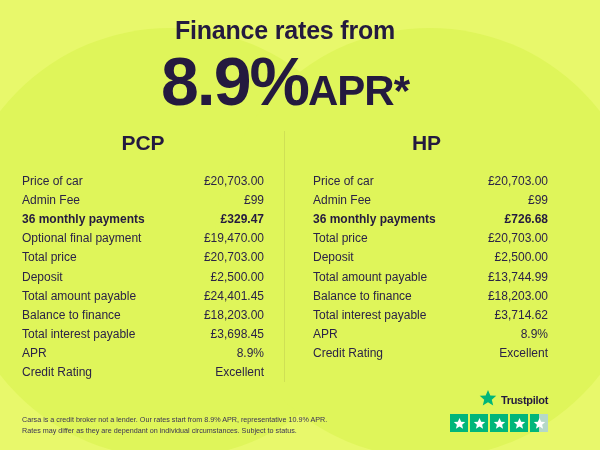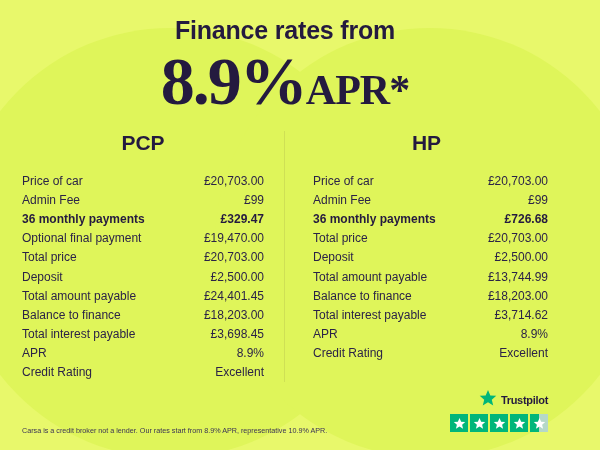--- a/index.html
+++ b/index.html
@@ -50,21 +50,20 @@
     font-size: 25px;
     font-weight: bold;
     letter-spacing: -0.2px;
     padding-top: 16px;
     color: #241a3f;
   }
   .rate-line {
     text-align: center;
     margin-top: 2px;
     white-space: nowrap;
-    font-family: Liberation Serif, serif;
   }
   .rate-big {
     font-size: 68px;
     font-weight: bold;
     letter-spacing: -2px;
     line-height: 1;
     color: #241a3f;
     vertical-align: baseline;
   }
   .rate-apr {
@@ -279,20 +278,21 @@
         </div>
         <div class="row">
           <span class="label">Credit Rating</span>
           <span class="value">Excellent</span>
         </div>
       </div>
     </div>
 
     <div class="footer">
       <div>Carsa is a credit broker not a lender. Our rates start from 8.9% APR, representative 10.9% APR.</div>
+      <div>Rates may differ as they are dependant on individual circumstances. Subject to status.</div>
     </div>
 
     <div class="trustpilot">
       <div class="tp-head">
         <span class="tp-star-glyph">
           <svg width="18" height="18" viewBox="0 0 20 20" aria-hidden="true">
             <polygon points="10,1 12.6,7.2 19.2,7.6 14.2,11.9 15.8,18.4 10,14.8 4.2,18.4 5.8,11.9 0.8,7.6 7.4,7.2" fill="#00b67a"></polygon>
           </svg>
         </span>
         <span class="tp-name">Trustpilot</span>

